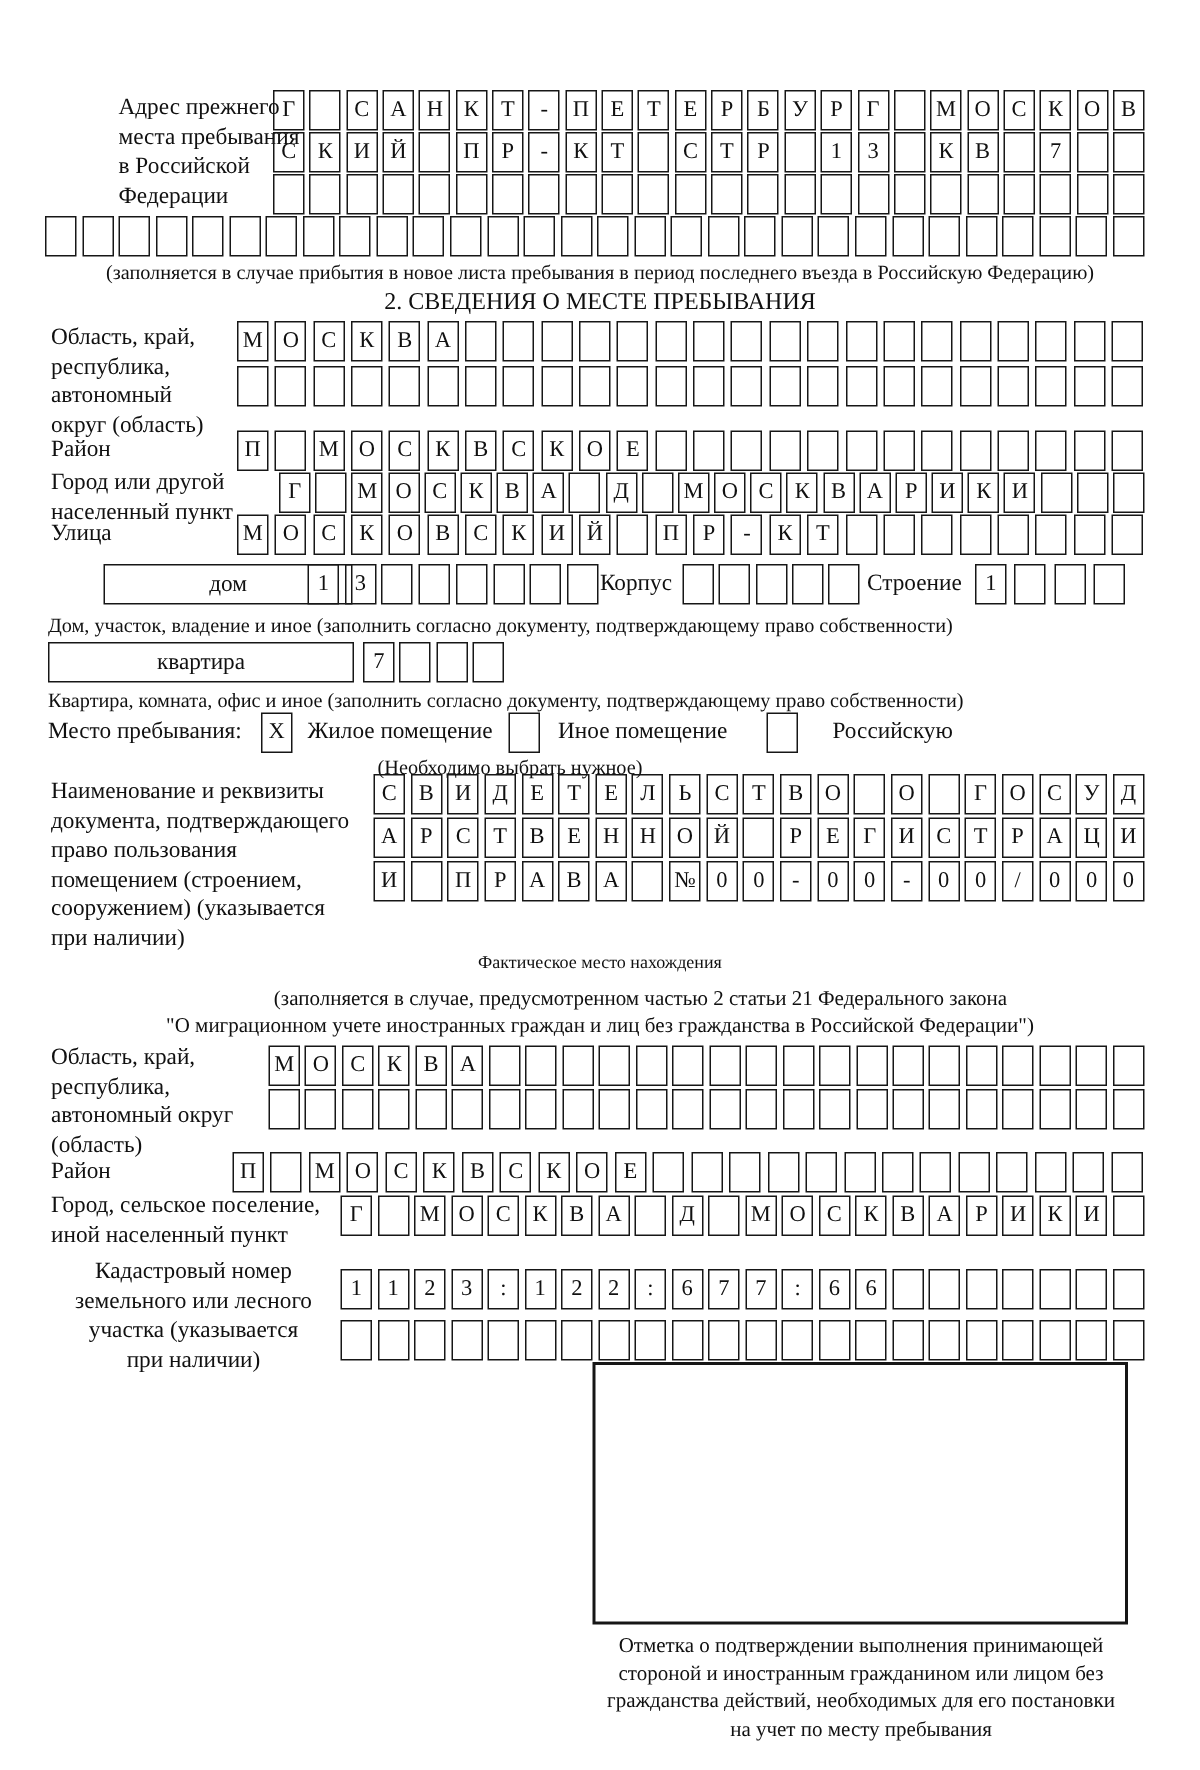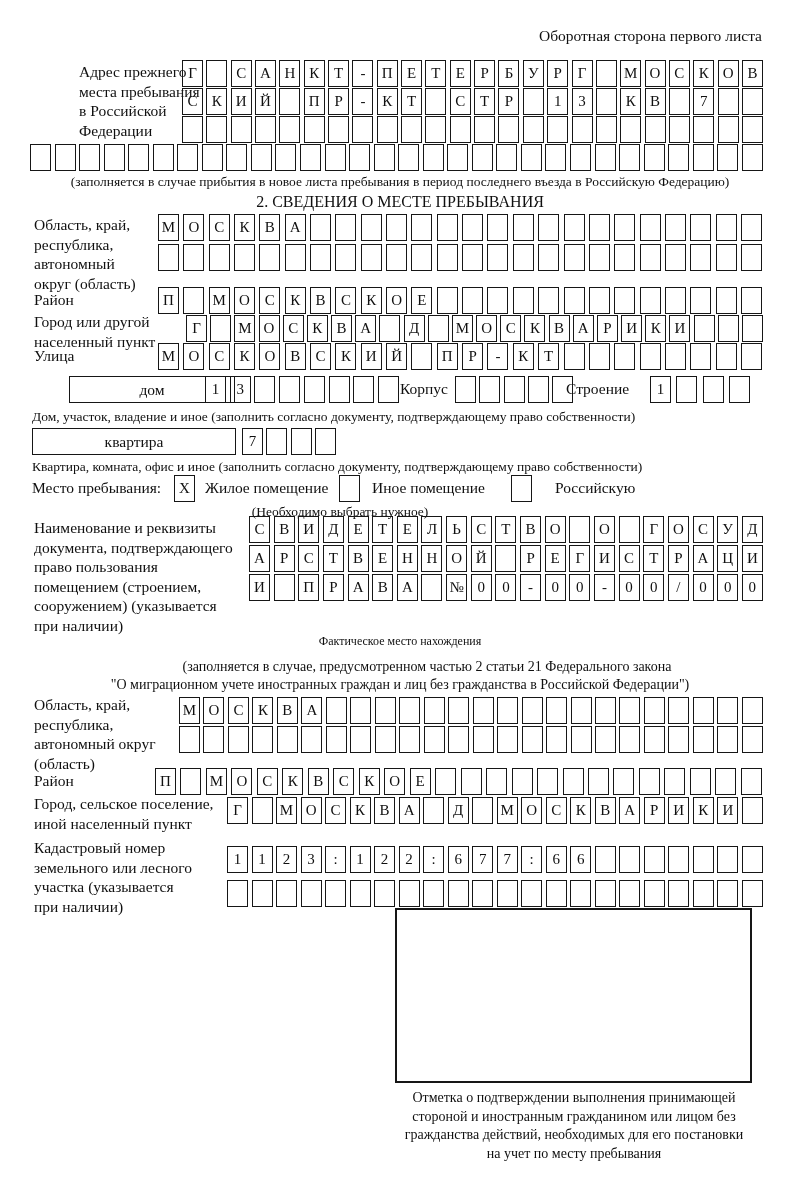--- a/index.html
+++ b/index.html
@@ -19,21 +19,20 @@
   .cbox{box-sizing:border-box;position:absolute;width:21px;height:27px;border:1.6px solid #161616;
         display:flex;align-items:center;justify-content:center;font-size:15px;}
   .stamp{box-sizing:border-box;position:absolute;border:2px solid #161616;background:#fff;}
   .cap{font-size:14px;line-height:18.5px;text-align:center;white-space:pre-line;}
 </style>
 </head>
 <body>
 
 <div class="page">
 
-  <div class="abs lbl" style="top:26px;right:38px;">Оборотная сторона первого листа</div>
 
   <div class="abs lbl" style="left:34px;top:62px;width:150px;margin-left:45px;">Адрес прежнего
 места пребывания
 в Российской
 Федерации</div>
   <div class="cellrow" style="left:182px;top:60px;width:581px;">
       <div class="cell">Г</div>
       <div class="cell"></div>
       <div class="cell">С</div>
       <div class="cell">А</div>
@@ -300,21 +299,21 @@
       <div class="cell"></div>
     </div>
   <div class="abs lbl" style="left:400px;top:379px;">Корпус</div>
   <div class="cellrow" style="left:455px;top:376px;width:118px;">
       <div class="cell"></div>
       <div class="cell"></div>
       <div class="cell"></div>
       <div class="cell"></div>
       <div class="cell"></div>
     </div>
-  <div class="abs lbl" style="left:566px;top:379px;">Строение</div>
+  <div class="abs lbl" style="left:578px;top:379px;">Строение</div>
   <div class="cellrow" style="left:650px;top:376px;width:100px;">
       <div class="cell">1</div>
       <div class="cell"></div>
       <div class="cell"></div>
       <div class="cell"></div>
     </div>
   <div class="abs note" style="left:32px;top:409px;">Дом, участок, владение и иное (заполнить согласно документу, подтверждающему право собственности)</div>
 
   <div class="wbox" style="left:32px;top:428px;width:204px;">квартира</div>
   <div class="cellrow" style="left:242px;top:428px;width:94px;">
@@ -519,21 +518,21 @@
       <div class="cell">К</div>
       <div class="cell">В</div>
       <div class="cell">А</div>
       <div class="cell">Р</div>
       <div class="cell">И</div>
       <div class="cell">К</div>
       <div class="cell">И</div>
       <div class="cell"></div>
     </div>
 
-  <div class="abs lbl" style="left:34px;top:838px;width:190px;">Кадастровый номер
+  <div class="abs lbl" style="left:34px;top:838px;width:190px;text-align:center;">Кадастровый номер
 земельного или лесного
 участка (указывается
 при наличии)</div>
   <div class="cellrow" style="left:227px;top:846px;width:536px;">
       <div class="cell">1</div>
       <div class="cell">1</div>
       <div class="cell">2</div>
       <div class="cell">3</div>
       <div class="cell">:</div>
       <div class="cell">1</div>

